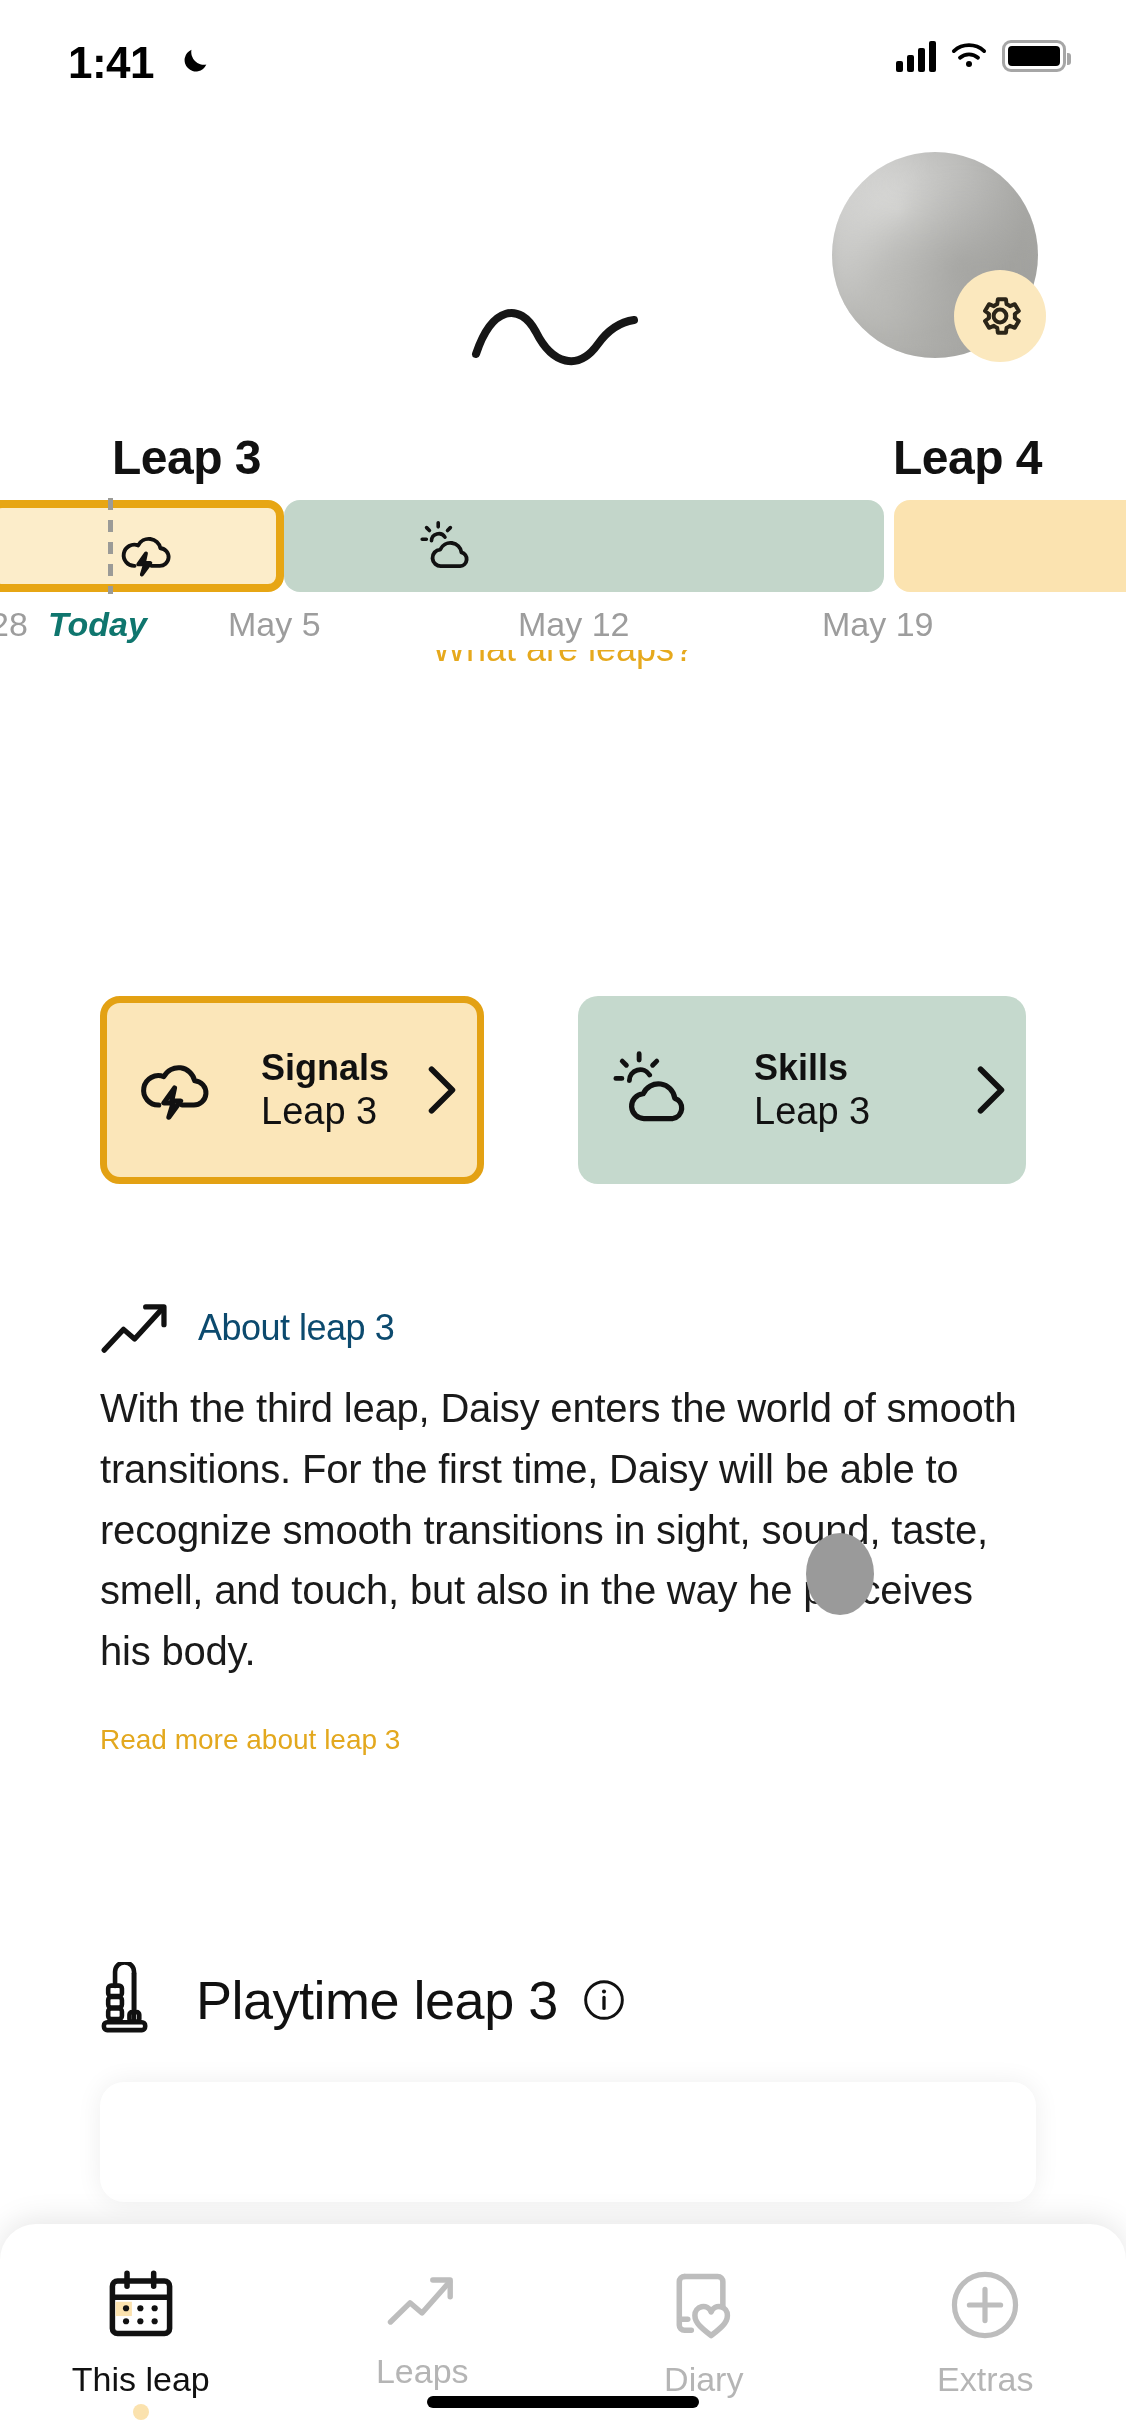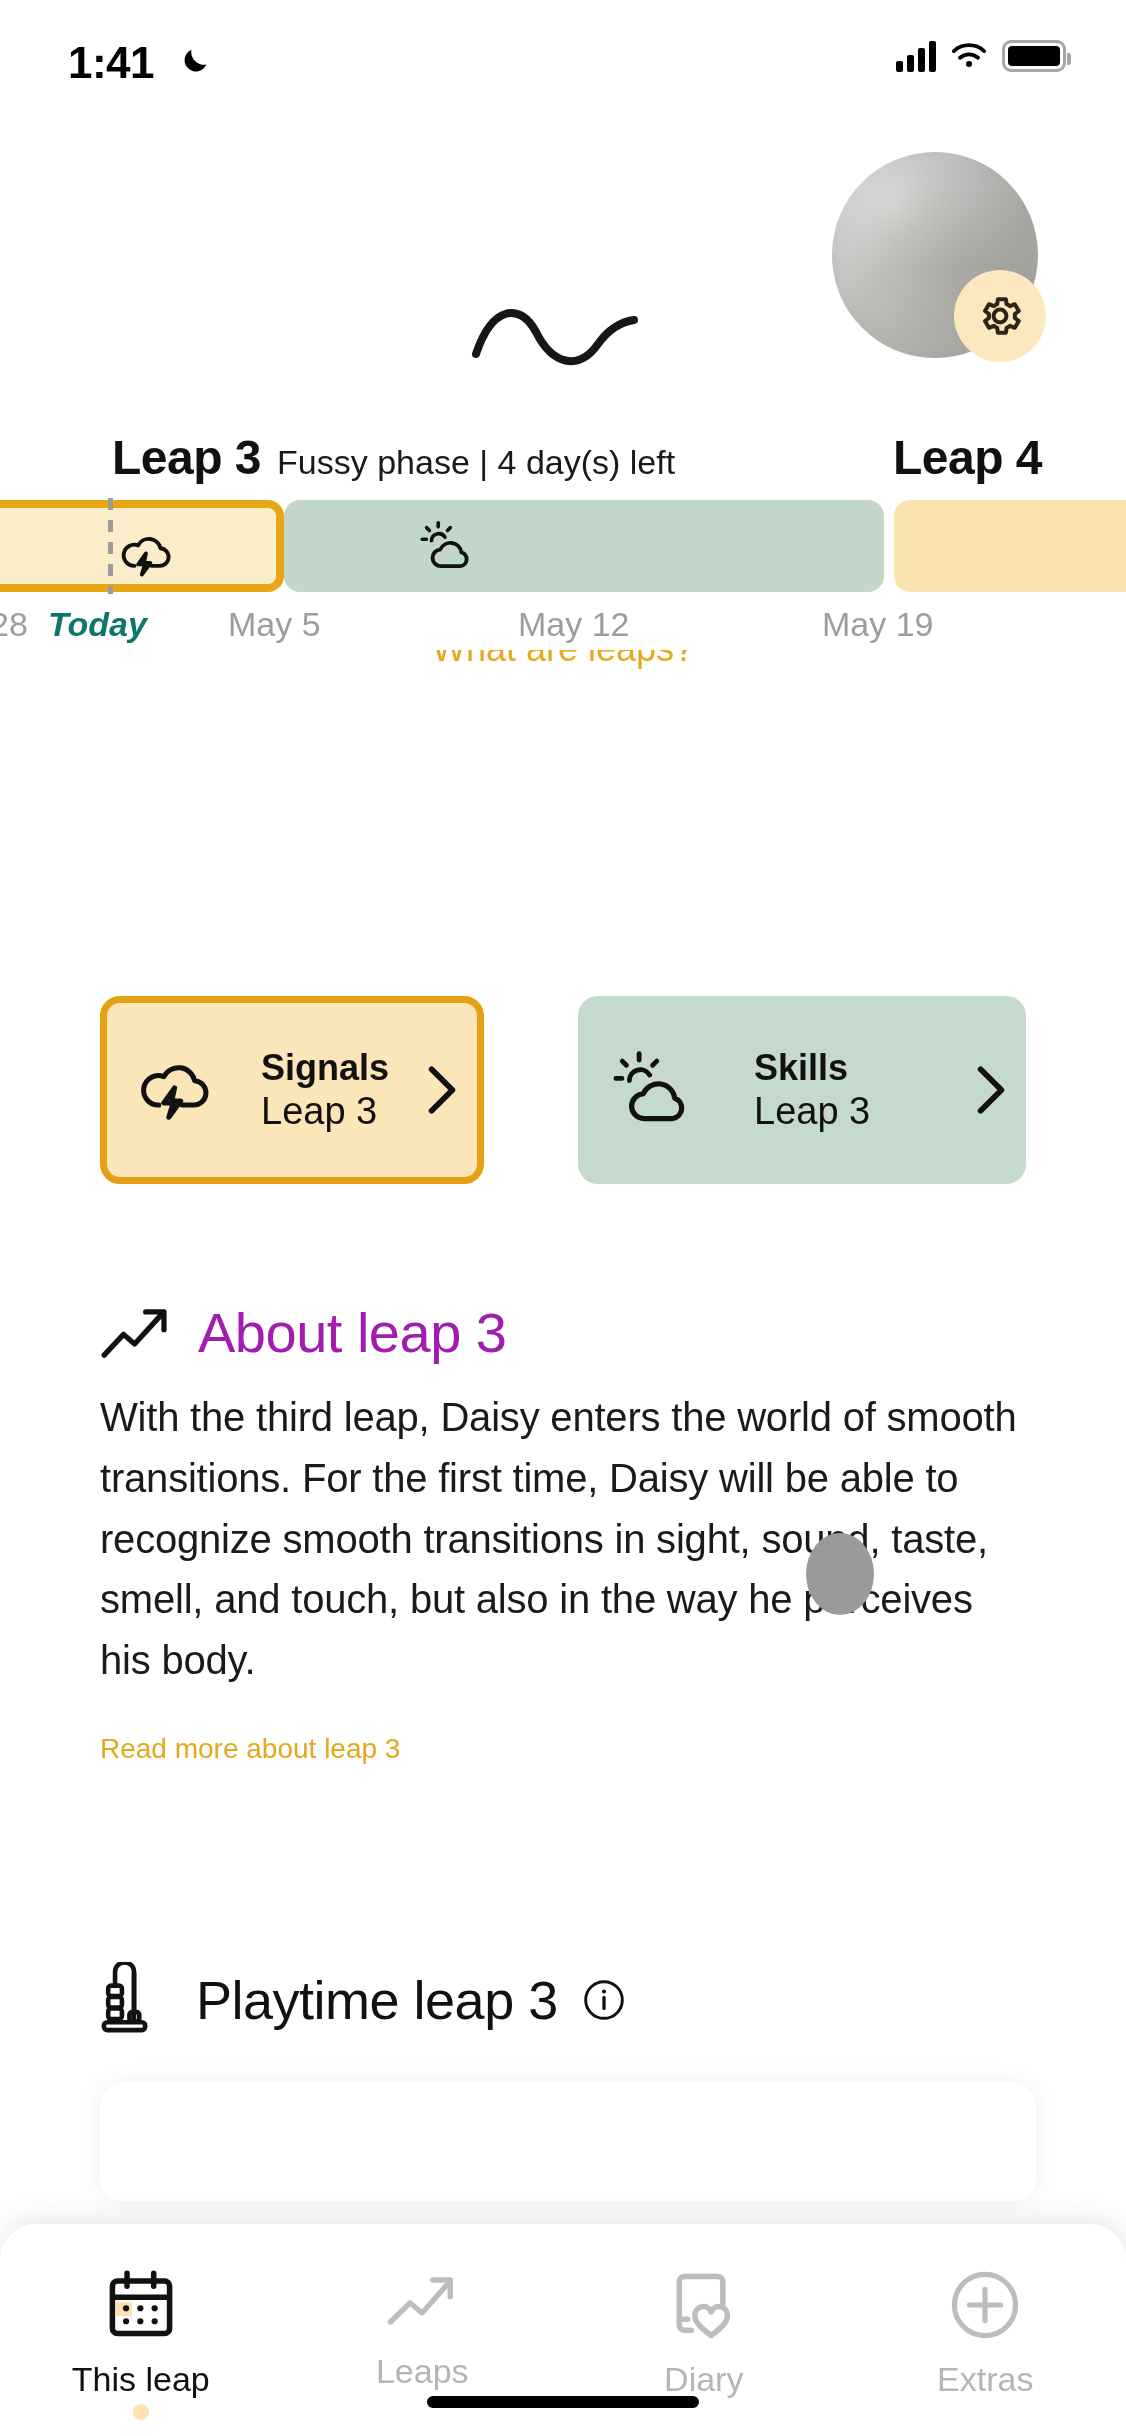--- a/index.html
+++ b/index.html
@@ -270,24 +270,24 @@
     top: 1300px;
   }
   .about-head {
     display: flex;
     align-items: center;
     gap: 26px;
     margin-bottom: 22px;
   }
   .about-head h2 {
     margin: 0;
-    font-size: 56px;
+    font-size: 36px;
     font-weight: 400;
     letter-spacing: -0.5px;
-    color: #a21caf;
+    color: #0c4a6e;
   }
   .about-body {
     font-size: 40px;
     line-height: 1.52;
     color: #1a1a1a;
     letter-spacing: -0.2px;
     margin: 0;
     max-width: 930px;
   }
   .read-more {
@@ -418,21 +418,20 @@
 </div>
 
 <svg class="squiggle" viewBox="0 0 170 80">
   <path d="M6 62 C 22 14, 50 10, 66 40 C 82 72, 108 80, 128 52 C 138 38, 150 30, 164 28" fill="none" stroke="#161616" stroke-width="8" stroke-linecap="round"></path>
 </svg>
 
 <div class="timeline">
   <div class="tl-labels">
     <div class="tl-leap3">
       <span class="big">Leap 3</span>
-      <span class="sub">Fussy phase | 4 day(s) left</span>
     </div>
     <div class="tl-leap4">Leap 4</div>
   </div>
 
   <div class="tl-bar">
     <div class="seg seg-fussy">
       <svg class="seg-ico" style="left:122px;top:16px" width="62" height="62" viewBox="0 0 24 24">
         <path d="M7.2 16.2A4.1 4.1 0 1 1 8.6 8.3a4.6 4.6 0 0 1 8.6 1.1 3.4 3.4 0 0 1-.5 6.8h-3" fill="none" stroke="#111" stroke-width="1.5" stroke-linecap="round" stroke-linejoin="round"></path>
         <path d="M11.6 11.4 8.6 15.6h2.6l-1.2 4 3.3-4.5h-2.5z" fill="none" stroke="#111" stroke-width="1.5" stroke-linejoin="round"></path>
       </svg>

